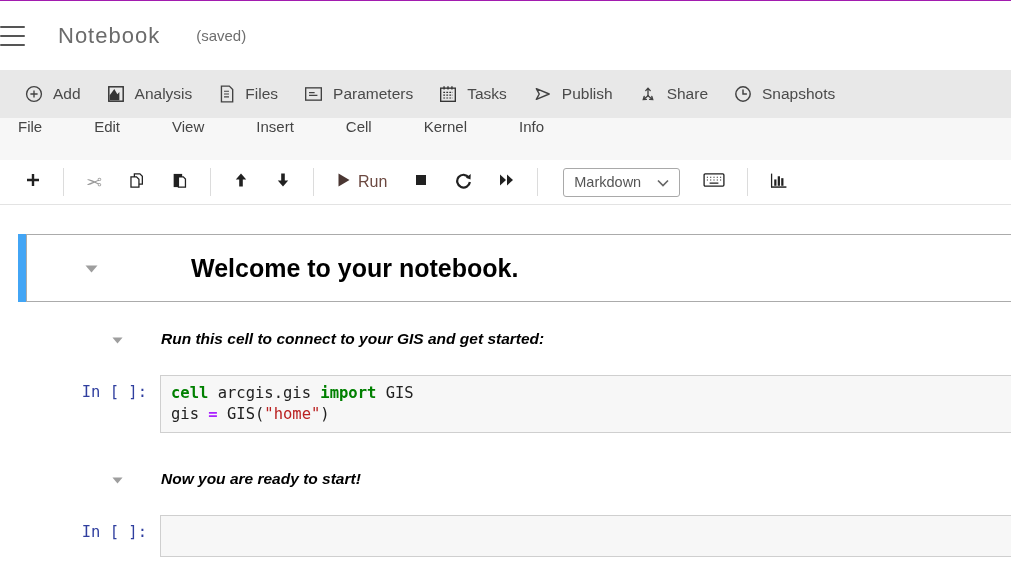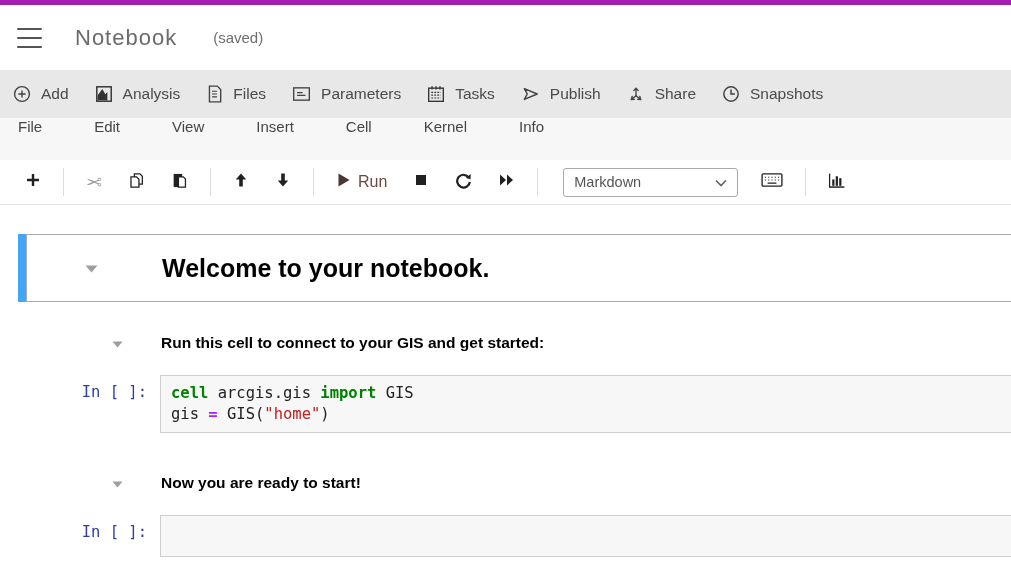--- a/index.html
+++ b/index.html
@@ -1,63 +1,63 @@
 <!DOCTYPE html>
 <html><head>
 <meta charset="utf-8">
 <style>
   * { margin:0; padding:0; box-sizing:border-box; }
   html,body { width:1011px; height:580px; overflow:hidden; background:#fff;
     font-family:"Liberation Sans", sans-serif; }
 
   
-  .header { height:70px; background:#fff; border-top:5px solid #a21caf;
-    display:flex; align-items:center; padding-left:17px; }
+  .header { height:70px; background:#fff; border-top:1px solid #a21caf;
+    display:flex; align-items:center; }
   .hamburger { width:25px; height:20px; display:flex; flex-direction:column;
     justify-content:space-between; cursor:pointer; }
   .hamburger span { display:block; height:2px; background:#555; border-radius:1px; }
   .app-title { margin-left:33px; font-size:22px; letter-spacing:1px; color:#6b6b6b; font-weight:400; }
   .save-status { margin-left:36px; font-size:15px; color:#6e6e6e; }
 
   
   .app-toolbar { height:48px; background:#e8e8e8; display:flex; align-items:center;
-    }
+    padding-left:12px; }
   .app-tool { display:flex; align-items:center; gap:10px; padding:0 13px; height:48px;
     color:#4a4a4a; font-size:15.5px; cursor:pointer; }
   .app-tool svg { display:block; }
 
   
   .menu-bar { height:42px; background:#f7f7f7; display:flex; 
     padding-left:4px; }
   .menu-item { color:#454545; font-size:15px; padding:0 14px; margin-right:24px;
     cursor:pointer; }
 
   
   .cell-toolbar { height:45px; background:#fff; border-bottom:1px solid #e3e3e3;
     display:flex; align-items:center; padding-left:12px; }
   .tb-btn { padding:0 13px; height:30px; display:flex; align-items:center; gap:7px; cursor:pointer; }
   .tb-divider { width:1px; height:28px; background:#dcdcdc; margin:0 9px; }
   .run-label { font-size:16px; color:#6b4840; }
   .cut-glyph { font-size:19px; color:#9a9a9a; transform:scaleX(-1); display:inline-block; line-height:1; }
-  .cell-type-select { width:175px; height:29px; border:1px solid #a9a9a9; border-radius:3px;
+  .cell-type-select { width:117px; height:29px; border:1px solid #a9a9a9; border-radius:3px;
     background:#fff; display:flex; align-items:center; justify-content:space-between;
     padding:0 10px; margin:0 10px 0 16px; font-size:14.5px; color:#555; cursor:pointer; }
 
   
   .content { background:#fff; padding-top:29px; }
 
   .selected-cell { display:flex; margin-left:18px; height:68px; }
   .sel-bar { width:8px; background:#42a5f5; flex:none; }
   .sel-box { flex:1; border:1px solid #ababab; border-right:none; display:flex;
-    align-items:center; }
+    align-items:center;gap:29px; }
   .collapse-arrow { flex:none; }
   .sel-box .collapse-arrow { margin-left:58px; }
   .h1-heading { margin-left:64px; font-size:25px; font-weight:bold; color:#000; }
 
-  .md-row { display:flex; align-items:center; height:26px; }
+  .md-row { display:flex; height:26px;font-style:italic; }
   .md-row .collapse-arrow { margin-left:112px; }
   .md-heading { margin-left:38px; font-size:15.5px; font-weight:bold; color:#000; }
   .md-row-2 { margin-top:28px; }
   .md-row-3 { margin-top:37px; }
 
   .code-cell { display:flex; margin-top:19px;border-radius:12px; }
   .prompt-col { width:160px; flex:none; text-align:right; padding-right:13px; padding-top:8px;
     font-family:"DejaVu Sans Mono", monospace; font-size:15.5px; color:#303f9f; }
   .code-box { flex:1; background:#f7f7f7; border:1px solid #cfcfcf; border-right:none;
     padding:7px 10px; font-family:"DejaVu Sans Mono", monospace; font-size:15.5px; }

